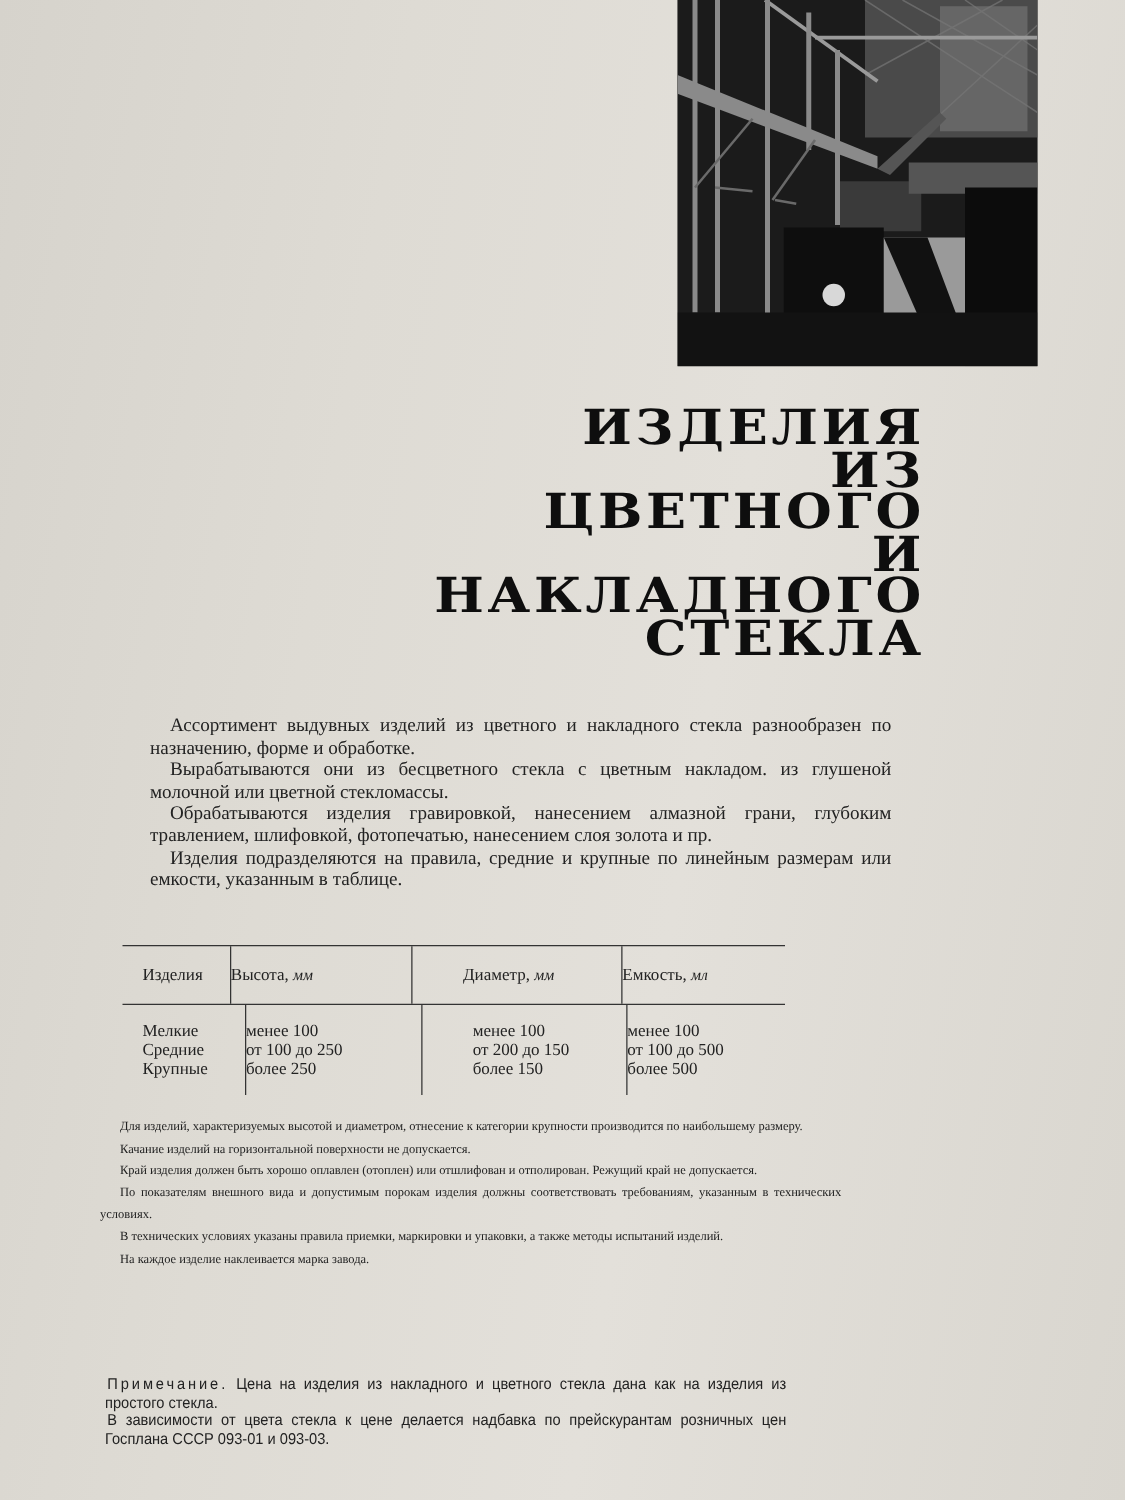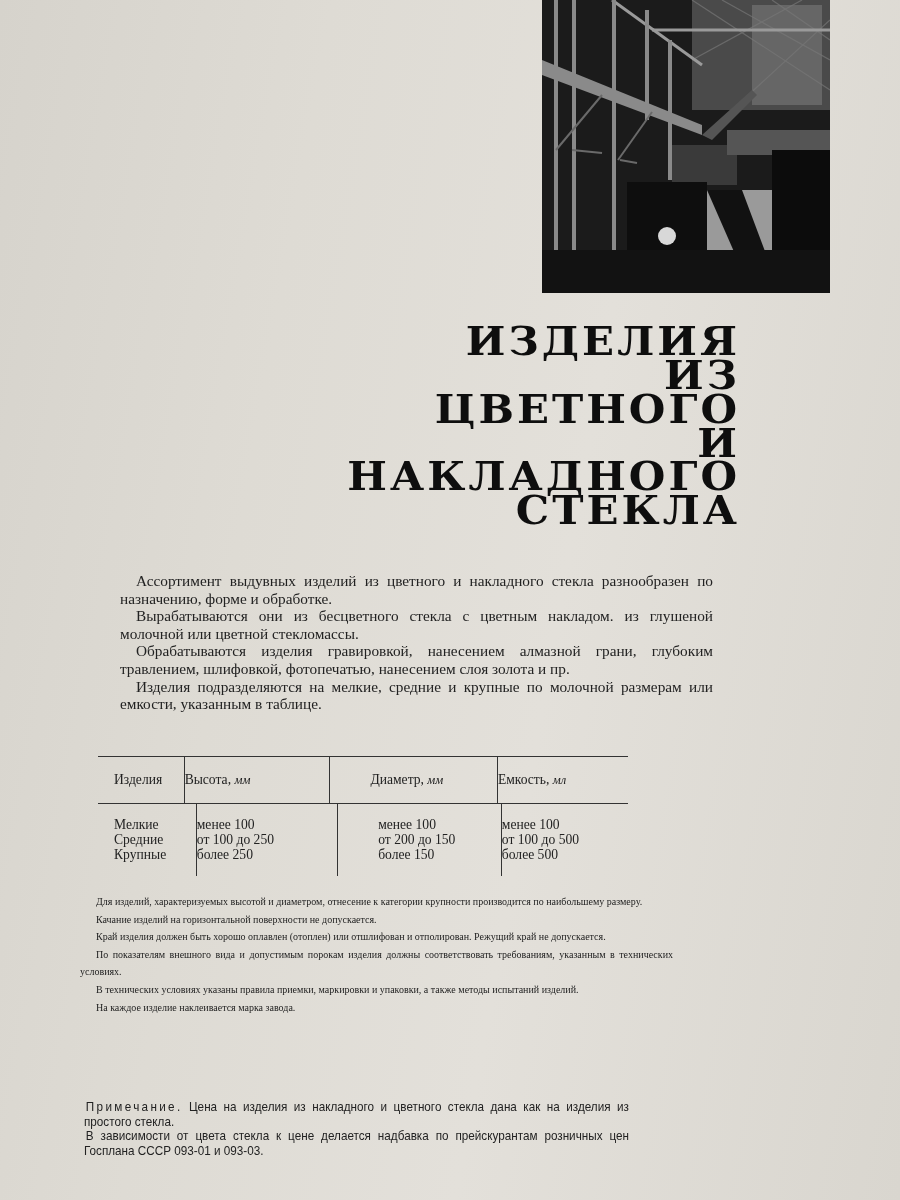--- a/index.html
+++ b/index.html
@@ -112,21 +112,21 @@
   <div>ЦВЕТНОГО</div>
   <div>И</div>
   <div>НАКЛАДНОГО</div>
   <div>СТЕКЛА</div>
 </div>
 
 <div class="body-text">
   <p>Ассортимент выдувных изделий из цветного и накладного стекла разнообразен по назначению, форме и обработке.</p>
   <p>Вырабатываются они из бесцветного стекла с цветным накладом. из глушеной молочной или цветной стекломассы.</p>
   <p>Обрабатываются изделия гравировкой, нанесением алмазной грани, глубоким травлением, шлифовкой, фотопечатью, нанесением слоя золота и пр.</p>
-  <p>Изделия подразделяются на мелкие, средние и крупные по молочной размерам или емкости, указанным в таблице.</p>
+  <p>Изделия подразделяются на правила, средние и крупные по линейным размерам или емкости, указанным в таблице.</p>
 </div>
 
 <div class="table">
   <div class="hr"></div>
   <div class="row head">
     <div class="cell c0"><span>Изделия</span></div>
     <div class="cell c1"><span>Высота,</span> <span class="unit">мм</span></div>
     <div class="cell c2"><span>Диаметр,</span> <span class="unit">мм</span></div>
     <div class="cell c3"><span>Емкость,</span> <span class="unit">мл</span></div>
   </div>

